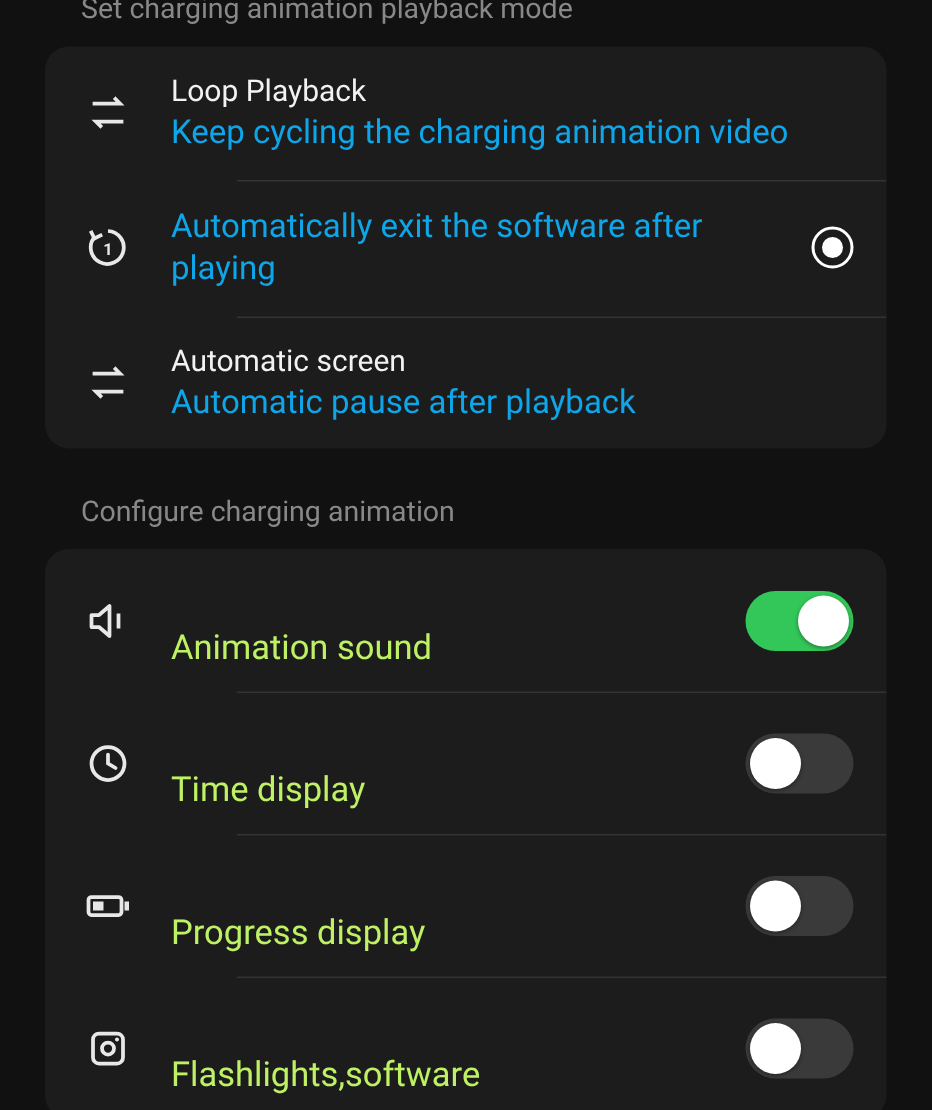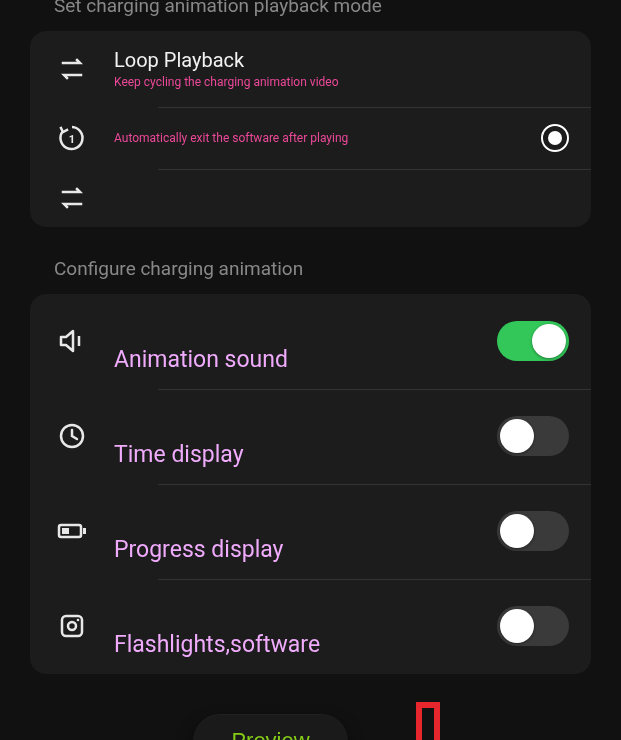--- a/index.html
+++ b/index.html
@@ -56,28 +56,28 @@
     }
     .row-text {
       flex: 1;
     }
     .row-title {
       font-size: 20px;
       color: #f2f2f2;
       line-height: 1.3;
     }
     .row-sub {
-      font-size: 12px;
-      color: #ec4899;
+      font-size: 22px;
+      color: #0ea5e9;
       line-height: 1.3;
       margin-top: 2px;
     }
     .row-title-single {
       font-size: 23px;
-      color: #f0abfc;
+      color: #bef264;
       margin-top: 36px;
     }
     .radio {
       width: 28px;
       height: 28px;
       border: 2.5px solid #fff;
       border-radius: 50%;
       display: flex;
       align-items: center;
       justify-content: center;
@@ -182,20 +182,24 @@
     </div>
     <div class="radio selected"></div>
   </div>
 
   <div class="row">
     <div class="icon-wrap">
       <svg width="28" height="26" viewBox="0 0 28 26">
         <path d="M5 7 L22 7 L19 4 M23 19 L6 19 L9 22" stroke="#e8e8e8" stroke-width="2.5" fill="none" stroke-linecap="square"></path>
       </svg>
     </div>
+    <div class="row-text">
+      <div class="row-title">Automatic screen</div>
+      <div class="row-sub">Automatic pause after playback</div>
+    </div>
   </div>
 </div>
 
 <div class="section-header">Configure charging animation</div>
 
 <div class="card">
   <div class="row">
     <div class="icon-wrap">
       <svg width="28" height="24" viewBox="0 0 28 24">
         <path d="M3 8 L8 8 L15 2 L15 22 L8 16 L3 16 Z" stroke="#e8e8e8" stroke-width="2.5" fill="none" stroke-linejoin="round"></path>

